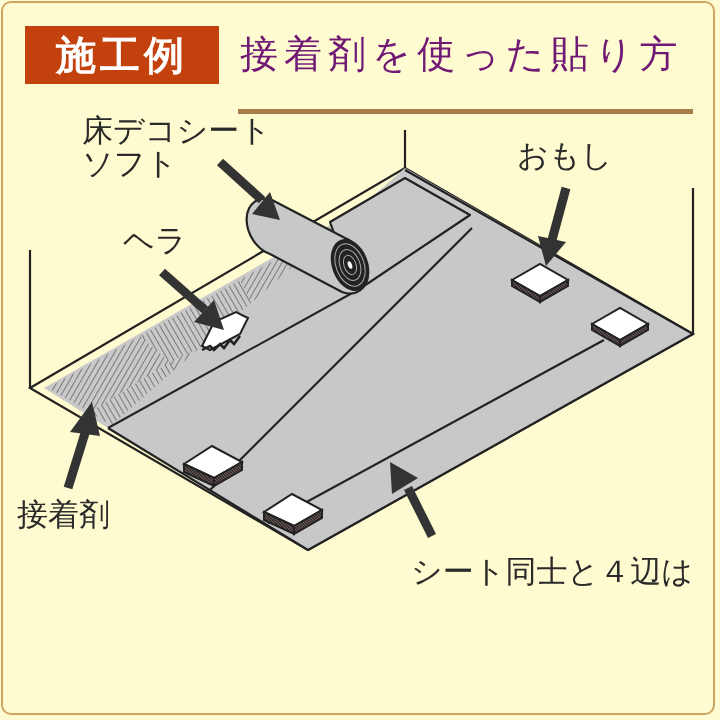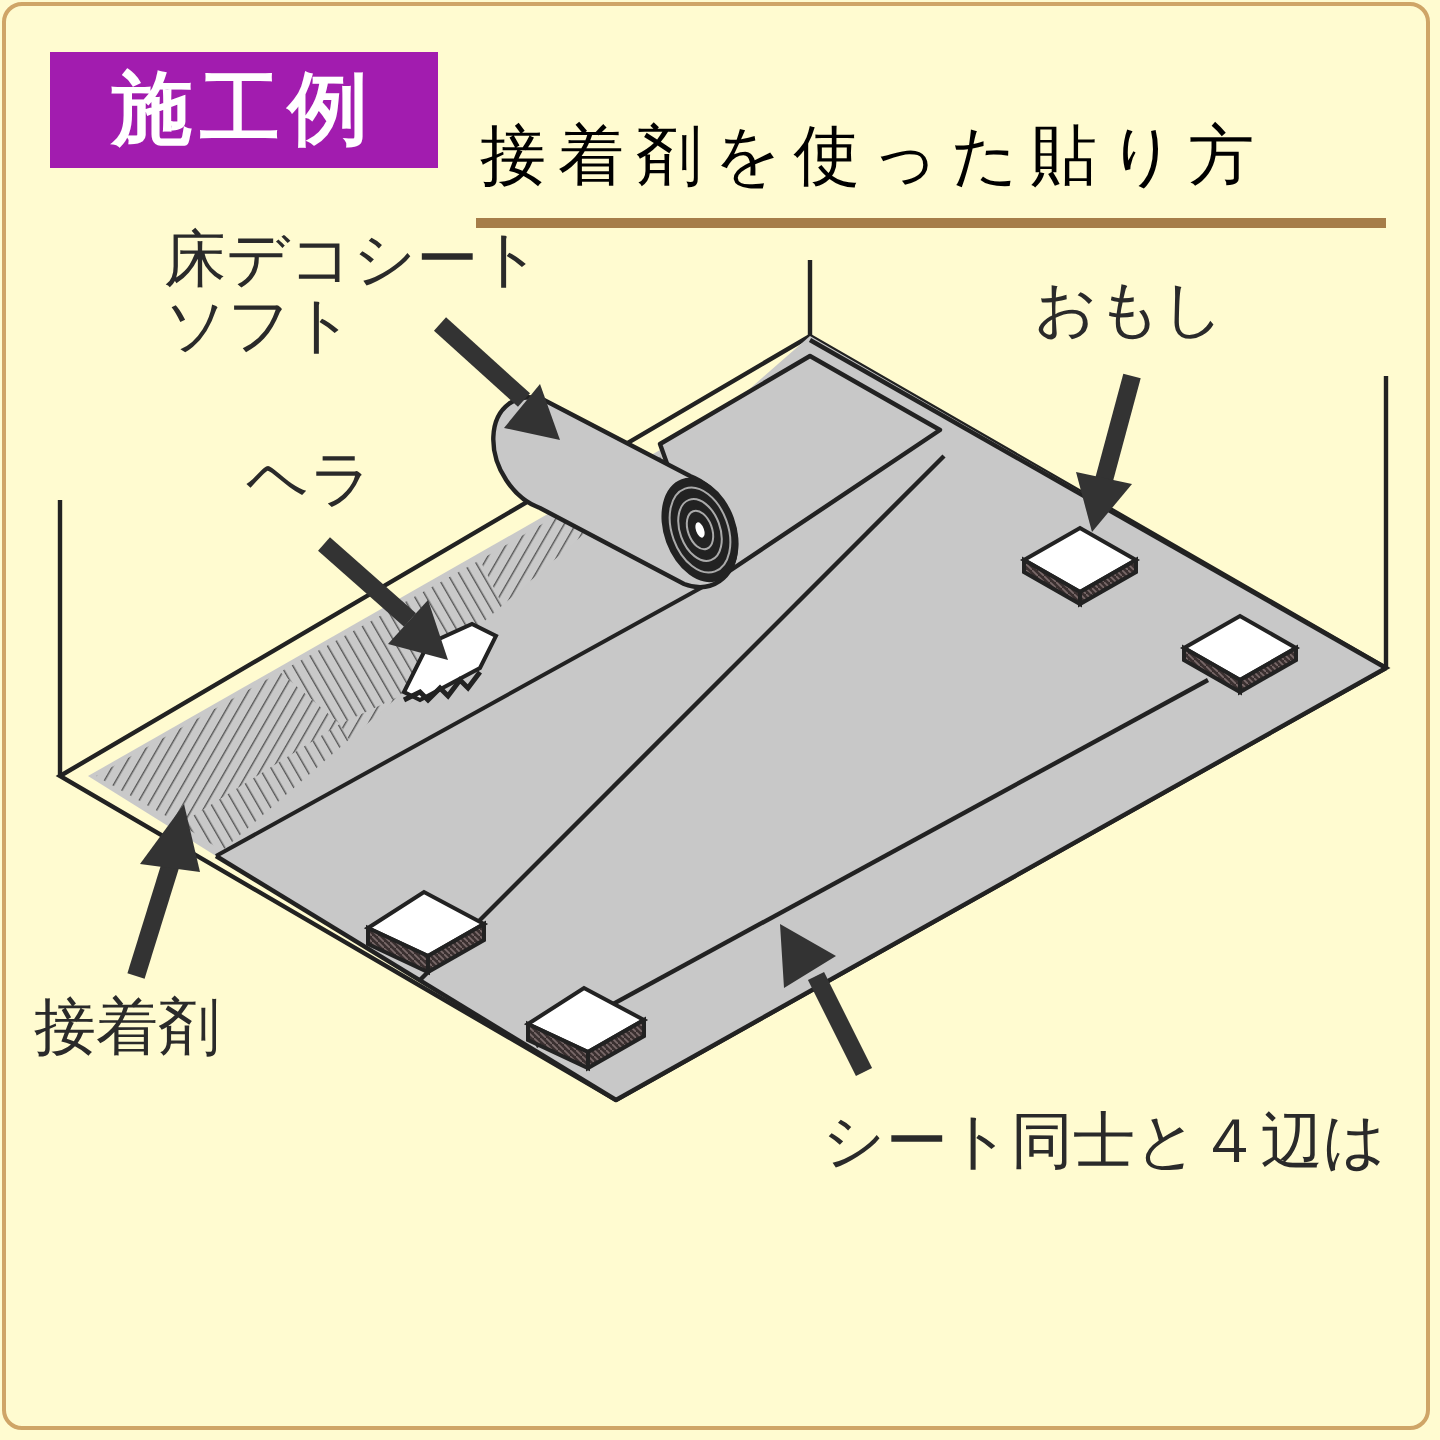--- a/index.html
+++ b/index.html
@@ -1,19 +1,19 @@
 <!DOCTYPE html>
 <html><head>
 <meta charset="utf-8">
 <style>
   html, body { margin:0; padding:0; }
   body { width:720px; height:720px; background:#fffbd0; font-family:"DejaVu Sans","Liberation Sans",sans-serif; overflow:hidden; }
   .frame { position:absolute; left:1px; top:1px; width:714px; height:714px; border:2px solid #cfa567; border-radius:10px; background:#fffbd0; box-sizing:border-box; }
-  .badge { position:absolute; left:25px; top:26px; width:194px; height:58px; background:#a21caf; color:#fff; font-weight:bold; font-size:40px; letter-spacing:4px; line-height:58px; text-align:center; }
-  .subtitle { position:absolute; left:240px; top:30px; color:#000000; font-size:33px; letter-spacing:6px; white-space:nowrap; line-height:48px;margin-top:24px; }
+  .badge { position:absolute; left:25px; top:26px; width:194px; height:58px; background:#c2410c; color:#fff; font-weight:bold; font-size:40px; letter-spacing:4px; line-height:58px; text-align:center; }
+  .subtitle { position:absolute; left:240px; top:30px; color:#701a75; font-size:38px; letter-spacing:6px; white-space:nowrap; line-height:48px; }
   .underline { position:absolute; left:238px; top:109px; width:455px; height:5px; background:#a67d49; }
   svg.illus { position:absolute; left:0; top:0; }
   .lbl { position:absolute; color:#2a2a2a; font-size:31px; line-height:34px; white-space:nowrap; }
   .note { position:absolute; right:27px; top:550px; text-align:center; color:#2a2a2a; font-size:31px; line-height:43px; white-space:nowrap; }
 </style>
 </head>
 <body>
 
 <div class="frame"></div>
 

